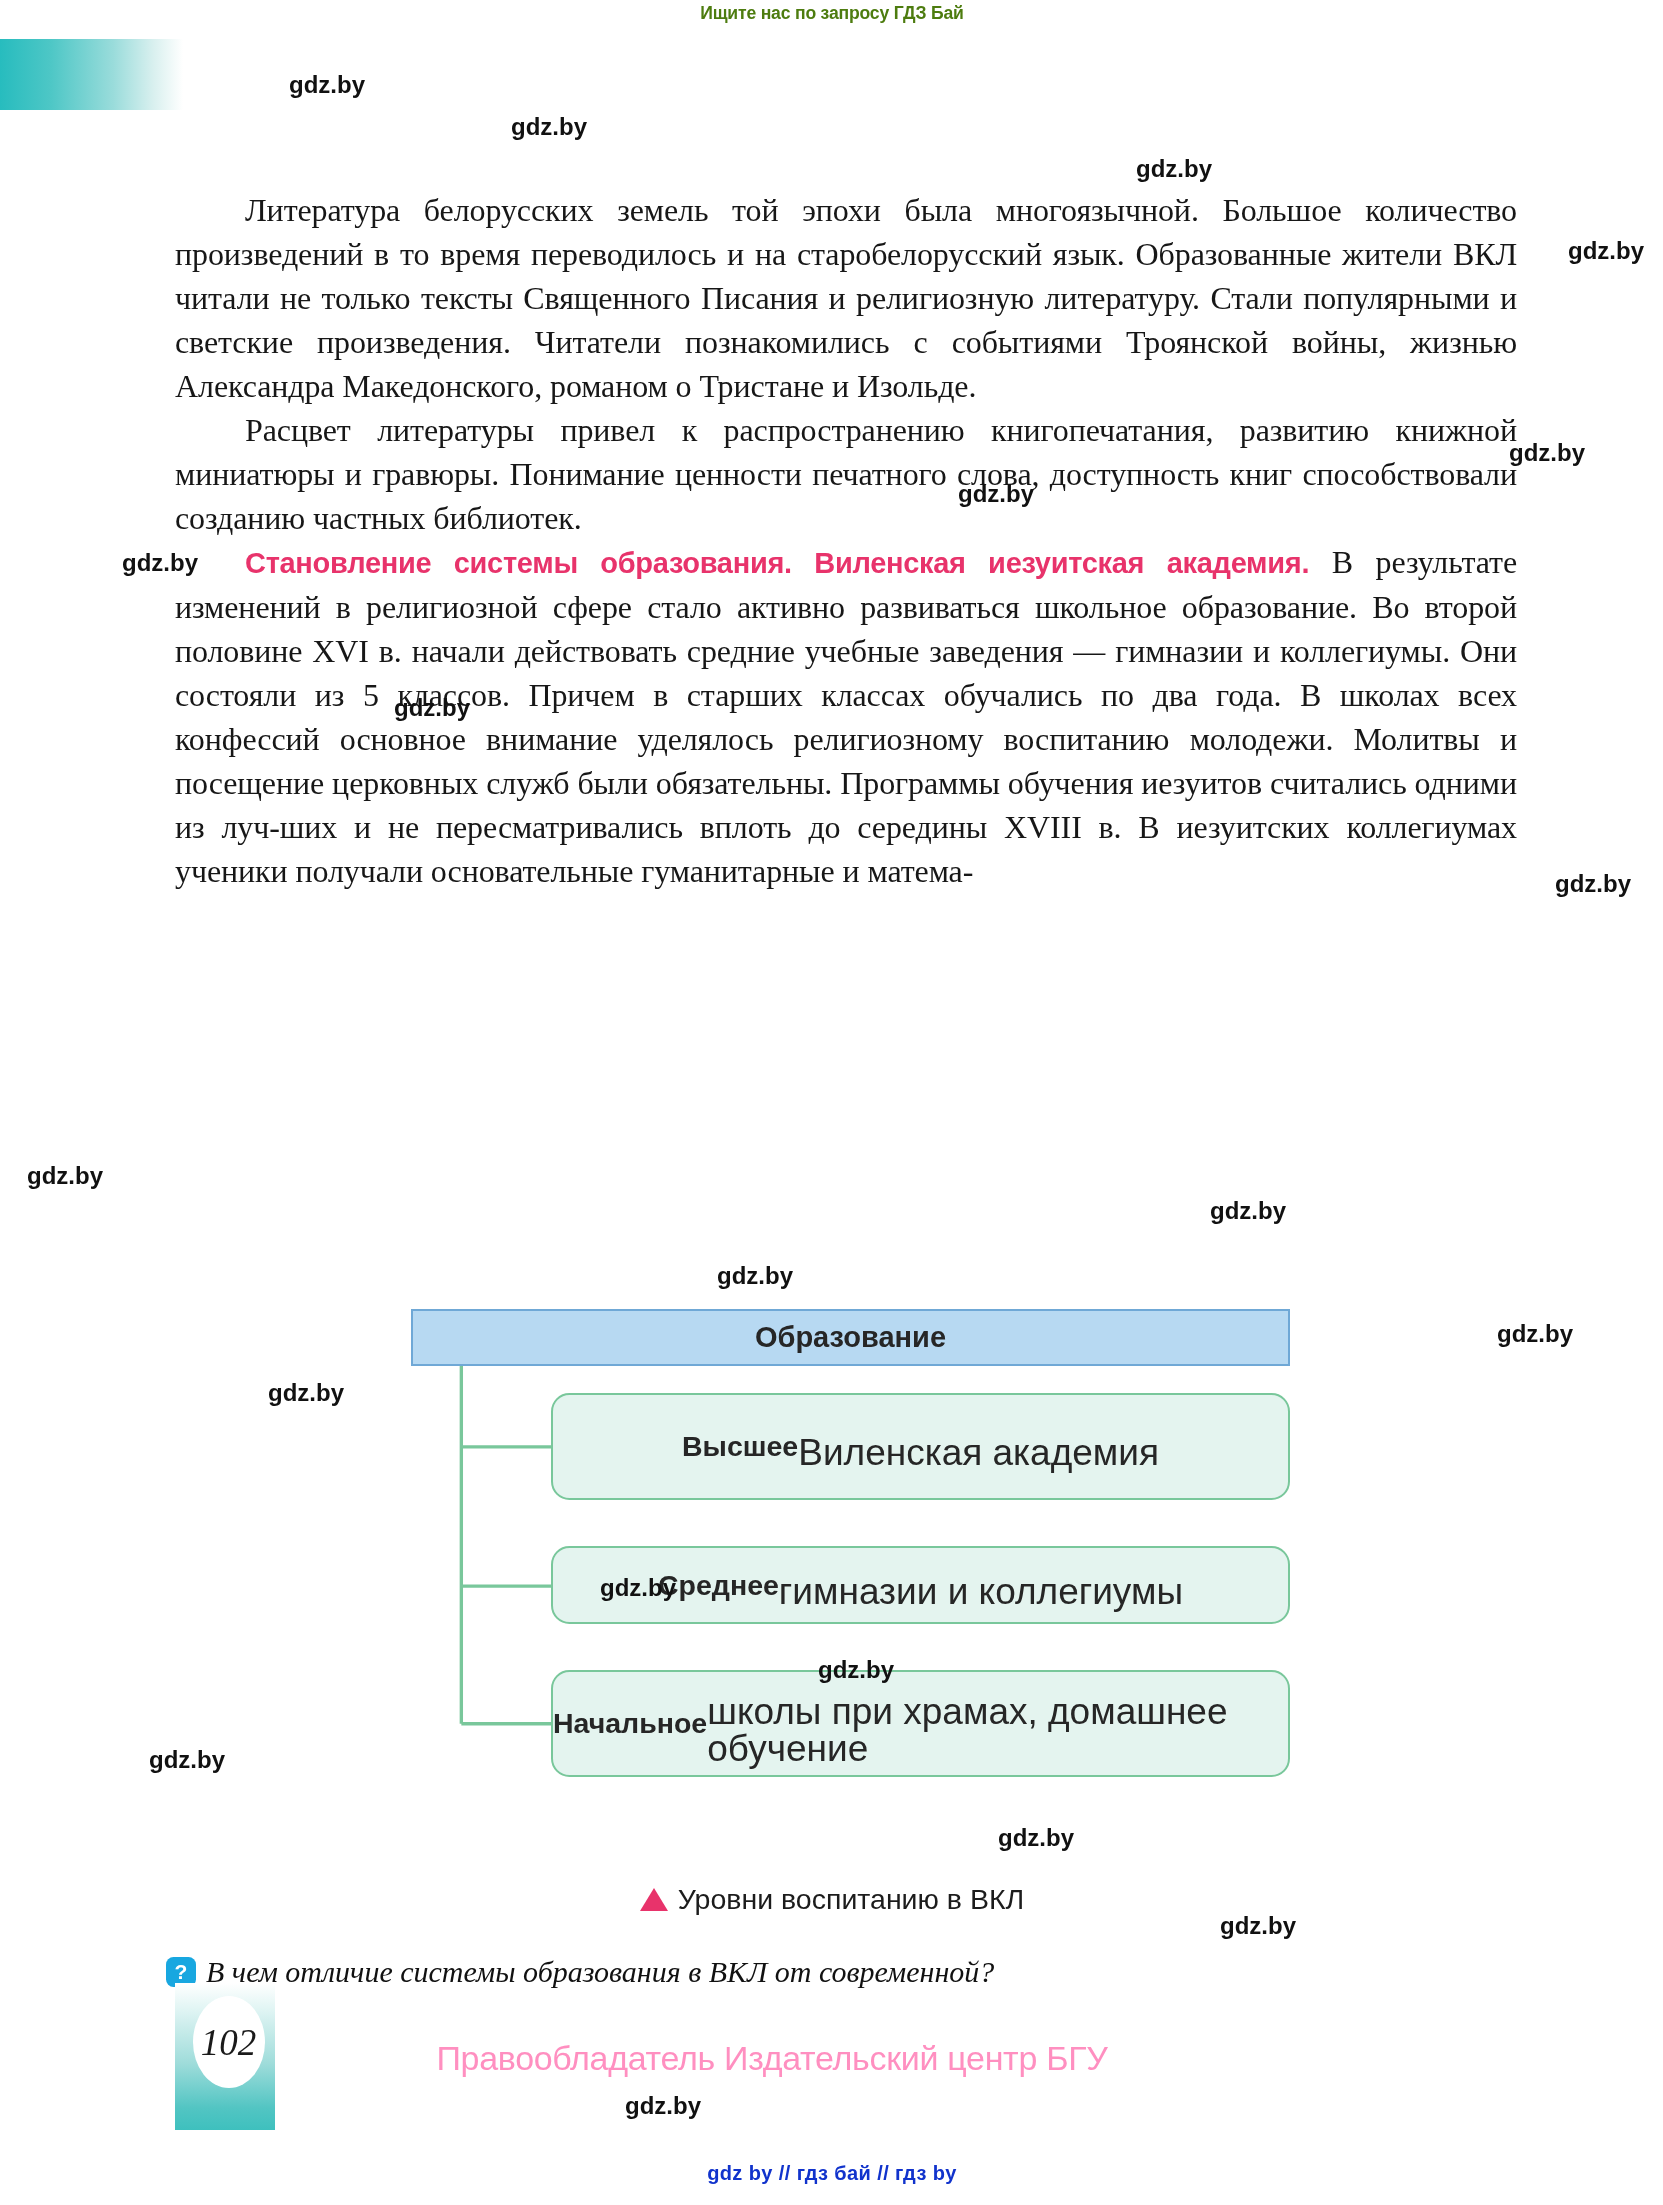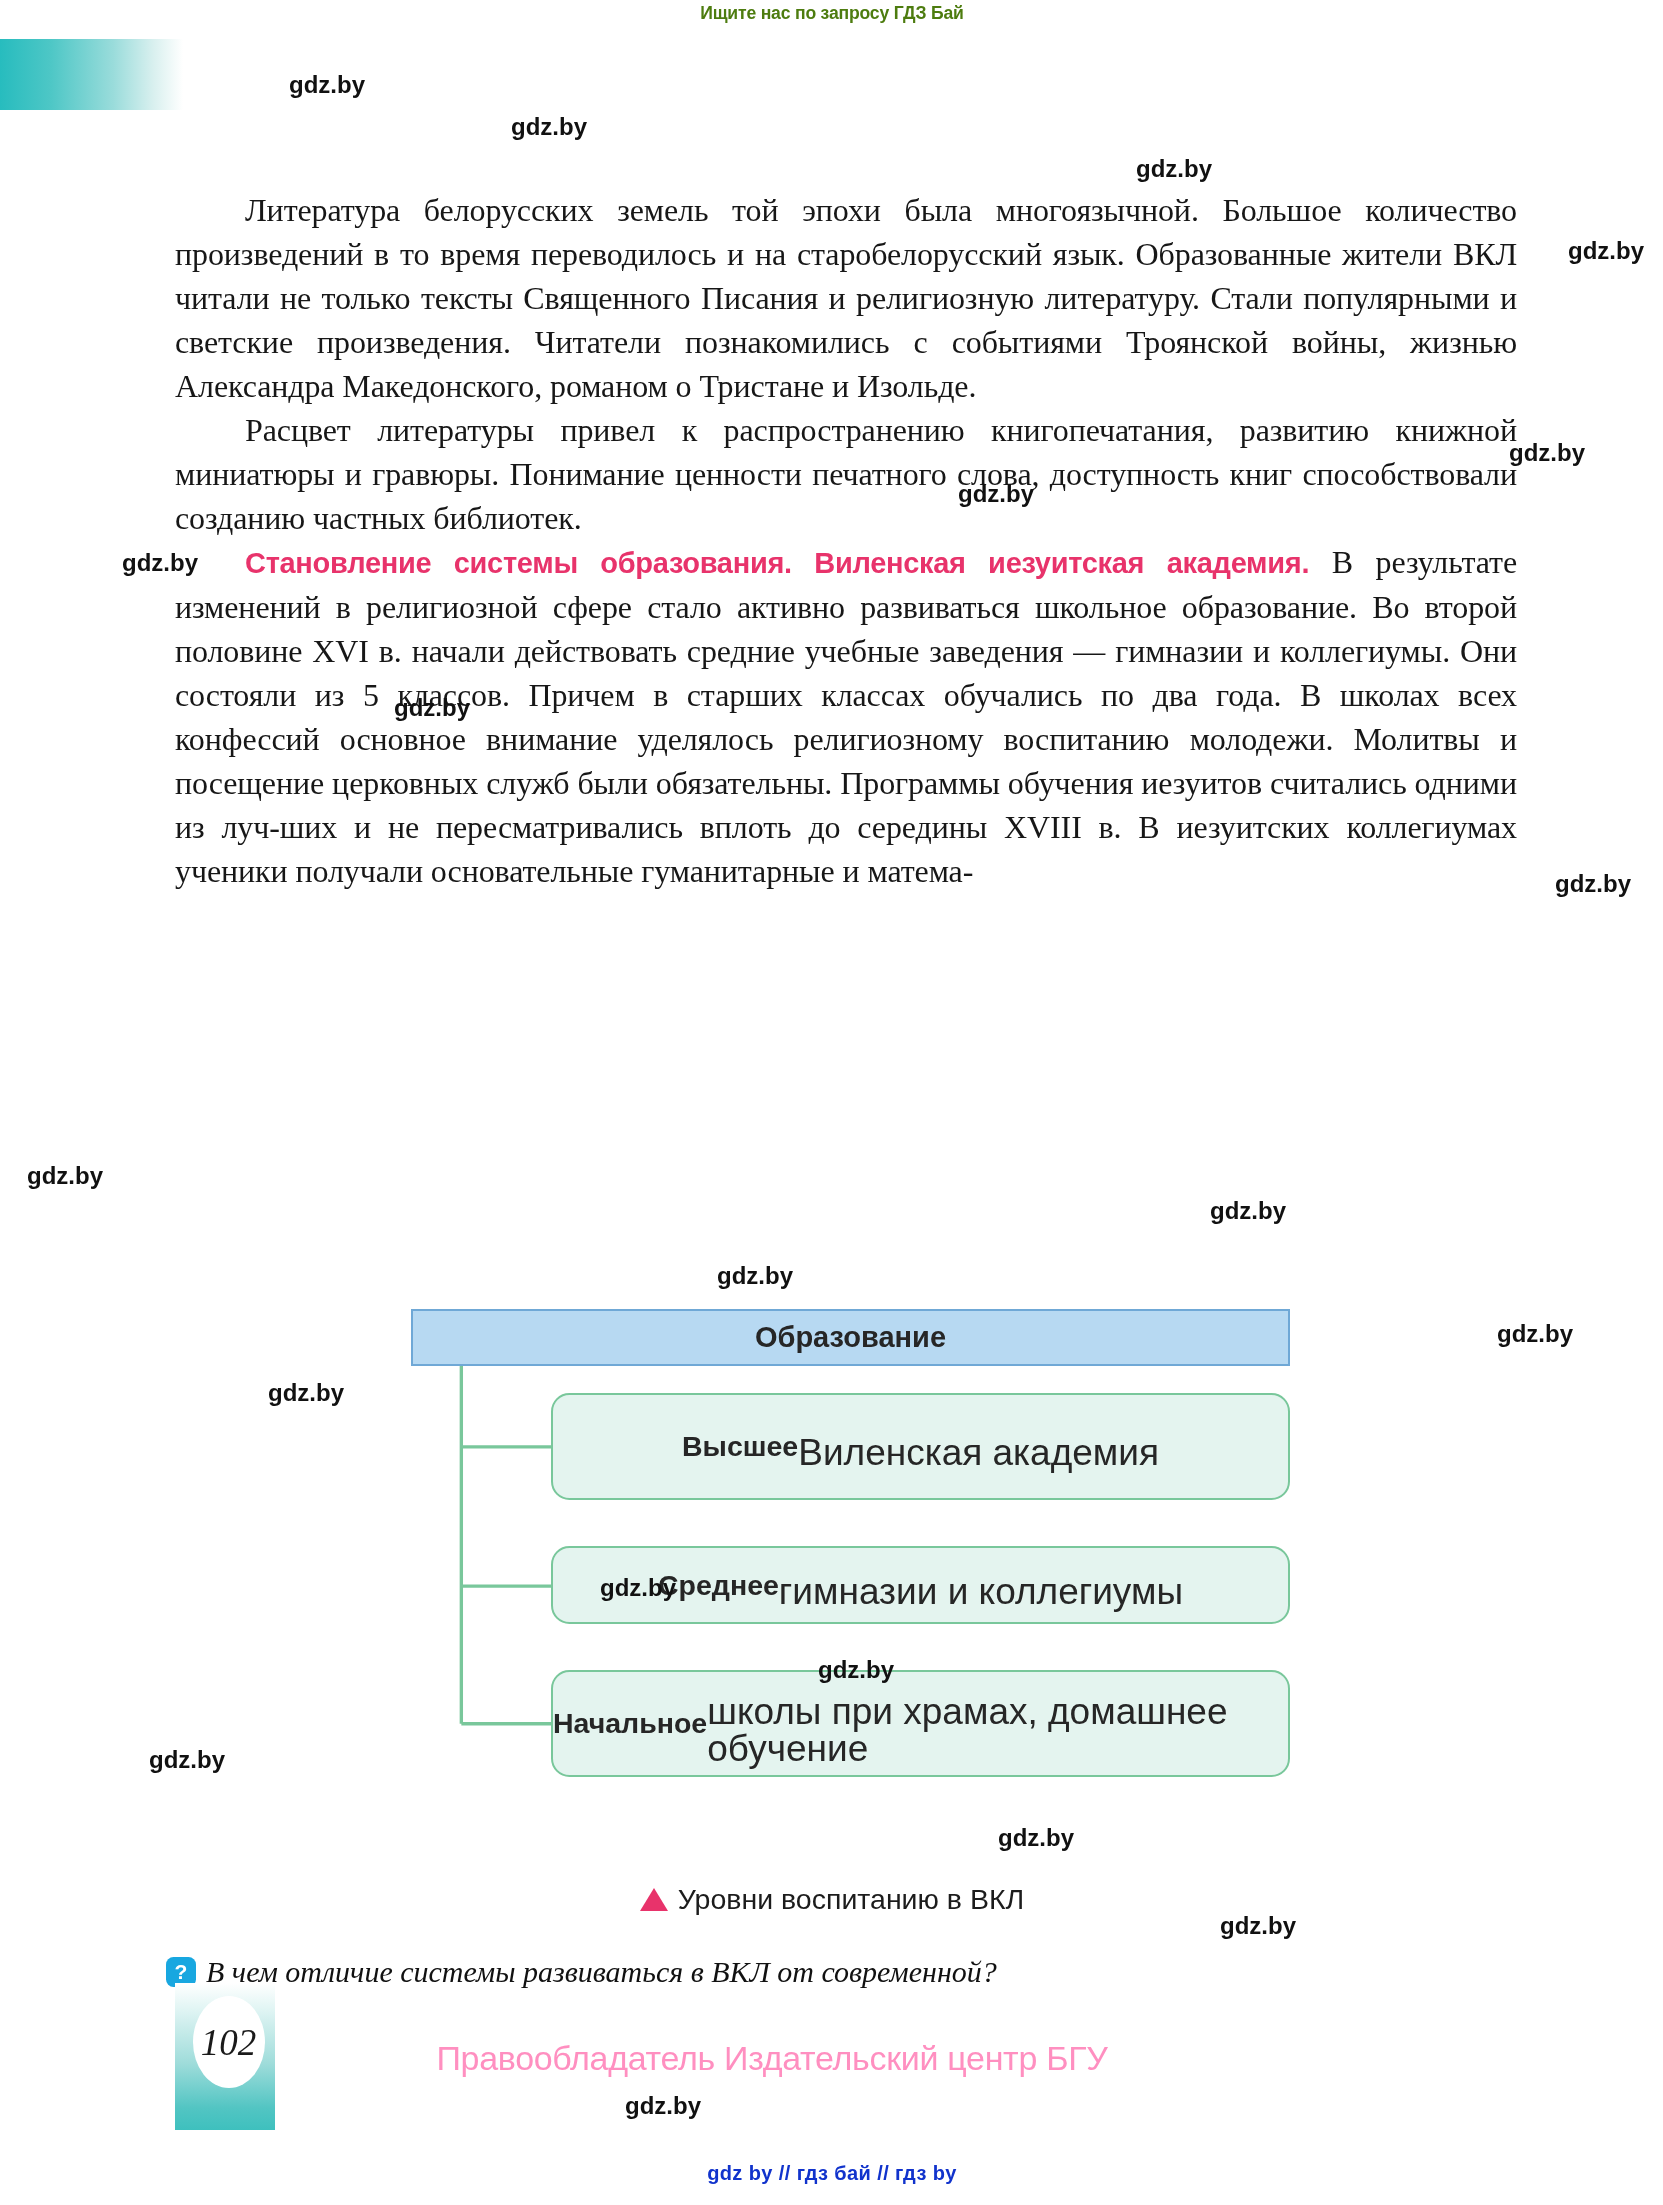--- a/index.html
+++ b/index.html
@@ -267,21 +267,21 @@
       <span class="t2">школы при храмах, домашнее обучение</span>
     </div>
   </div>
 
   <div class="fig-caption">
     <span class="tri"></span><span>Уровни воспитанию в ВКЛ</span>
   </div>
 
   <div class="question-row">
     <div class="q-badge">?</div>
-    <div class="q-text">В чем отличие системы развиваться в ВКЛ от современной?</div>
+    <div class="q-text">В чем отличие системы образования в ВКЛ от современной?</div>
   </div>
 
   <div class="pagenum-bar">
     <div class="pagenum-oval">102</div>
   </div>
 
   <div class="copyright">Правообладатель Издательский центр БГУ</div>
 
   <div class="footer">gdz by  //  гдз бай  //  гдз by</div>
 

